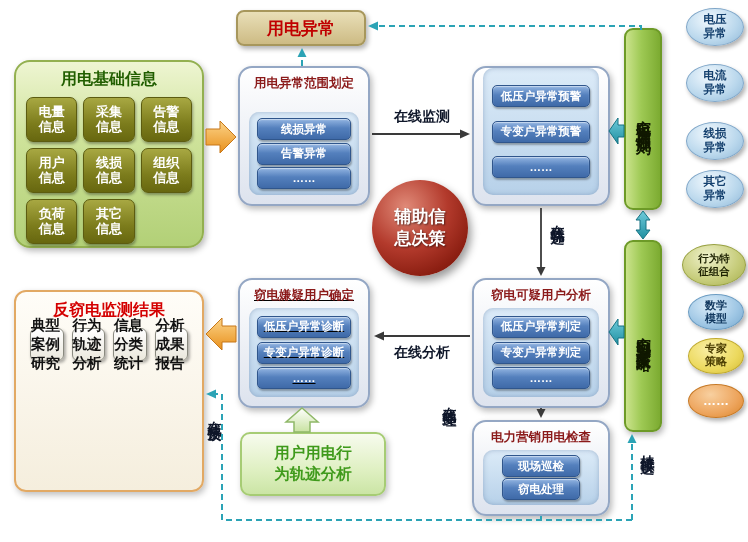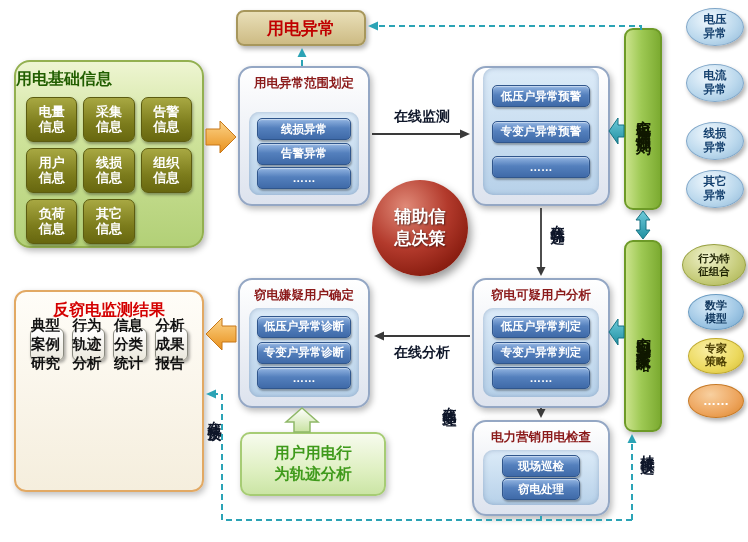--- a/index.html
+++ b/index.html
@@ -5,21 +5,21 @@
   * { margin:0; padding:0; box-sizing:border-box; }
   body { font-family:"Liberation Sans", sans-serif; background:#fff; }
   .canvas { position:relative; width:748px; height:542px; background:#fff; overflow:hidden; }
 
   .overlay { position:absolute; left:0; top:0; width:748px; height:542px; pointer-events:none; }
 
   
   .base-info { position:absolute; left:14px; top:60px; width:190px; height:188px;
     border-radius:16px; background:linear-gradient(180deg,#eef5d2,#cfe39b 40%,#b2d077);
     border:2px solid #93b050; box-shadow:2px 3px 6px rgba(0,0,0,.28); }
-  .bi-title { margin-top:7px; text-align:left; font-size:16px; font-weight:bold; color:#215e00; }
+  .bi-title { margin-top:7px; text-align:center; font-size:16px; font-weight:bold; color:#215e00; }
   .bi-grid { display:grid; grid-template-columns:repeat(3,1fr); gap:6px; padding:7px 10px 0; }
   .bi-btn { height:45px; border-radius:7px;
     background:linear-gradient(180deg,#a8a842,#7c7c1c 60%,#67670f);
     border:1px solid #5c5c10; color:#fff; font-weight:bold; font-size:13px;
     display:flex; align-items:center; justify-content:center; text-align:center;
     box-shadow:1px 2px 3px rgba(0,0,0,.35); }
   .bi-btn span { width:28px; line-height:1.15; display:block; }
 
   
   .badge { position:absolute; left:236px; top:10px; width:130px; height:36px;
@@ -35,21 +35,21 @@
   .card-panel { flex:1; margin:0 9px 9px; background:linear-gradient(180deg,#dcebf8,#b7d1e9);
     border-radius:10px; display:flex; flex-direction:column; align-items:center;
     justify-content:space-evenly; padding:4px 0; box-shadow:inset 0 0 5px rgba(90,120,160,.45); }
   .card-btn { width:85%; height:22px; border-radius:5px;
     background:linear-gradient(180deg,#93b5e2,#5480bd 45%,#3f6aa8);
     border:1px solid #30568c; color:#fff; font-size:11.5px; font-weight:bold;
     display:flex; align-items:center; justify-content:center;
     box-shadow:1px 2px 2px rgba(0,0,0,.3), inset 0 1px 1px rgba(255,255,255,.5); }
   .card.scope     { left:238px; top:66px;  width:132px; height:140px;gap:16px; }
   .card.quant     { left:472px; top:66px;  width:138px; height:140px; }
-  .card.confirm   { left:238px; top:278px; width:132px; height:130px; }
+  .card.confirm   { left:238px; top:278px; width:132px; height:130px;text-decoration:underline; }
   .card.analysis  { left:472px; top:278px; width:138px; height:130px; }
   .card.inspection{ left:472px; top:420px; width:138px; height:96px; }
   .card.inspection .card-btn { width:68%; }
 
   
   .vbar { position:absolute; width:38px;
     background:linear-gradient(90deg,#cbe38c,#9ec954 45%,#7cab31);
     border:2px solid #6d9a27; border-radius:9px; box-shadow:2px 3px 6px rgba(0,0,0,.3);
     display:flex; align-items:center; justify-content:center; }
   .vbar .vtxt { writing-mode:vertical-rl; text-orientation:upright; font-size:15px;

